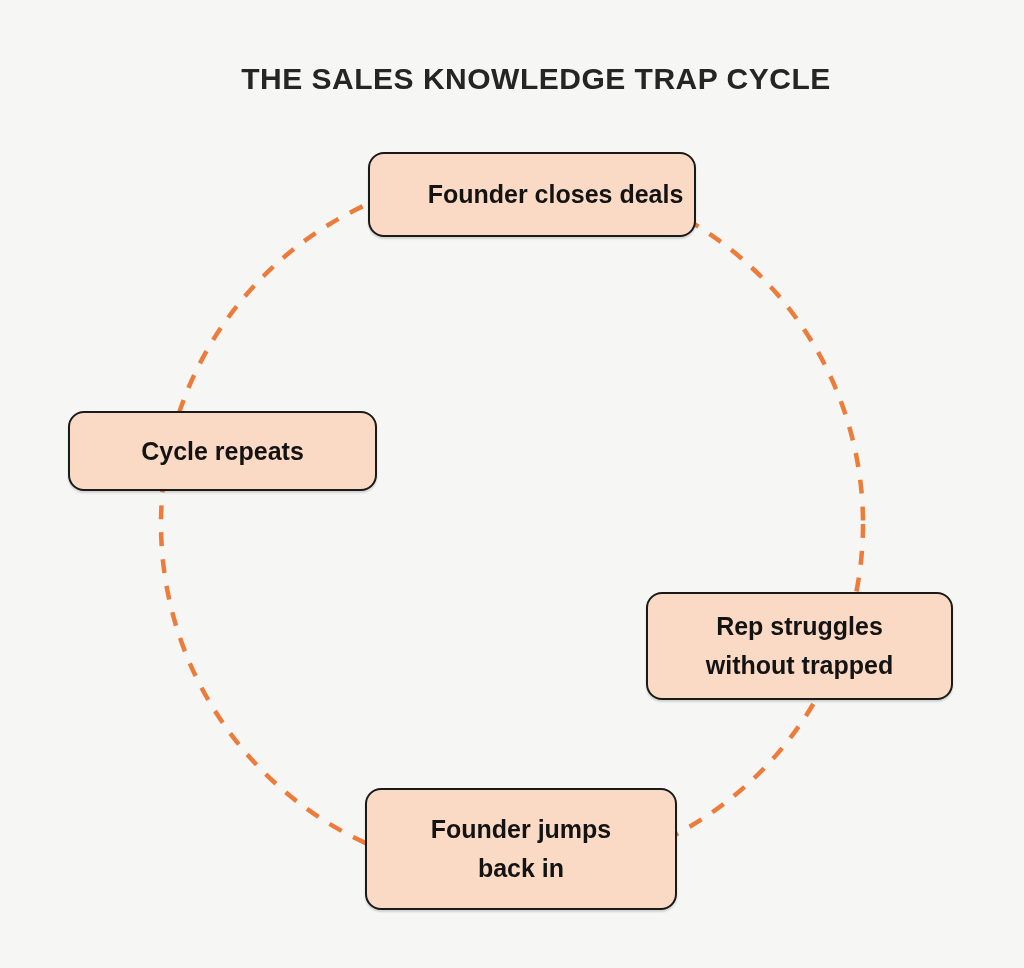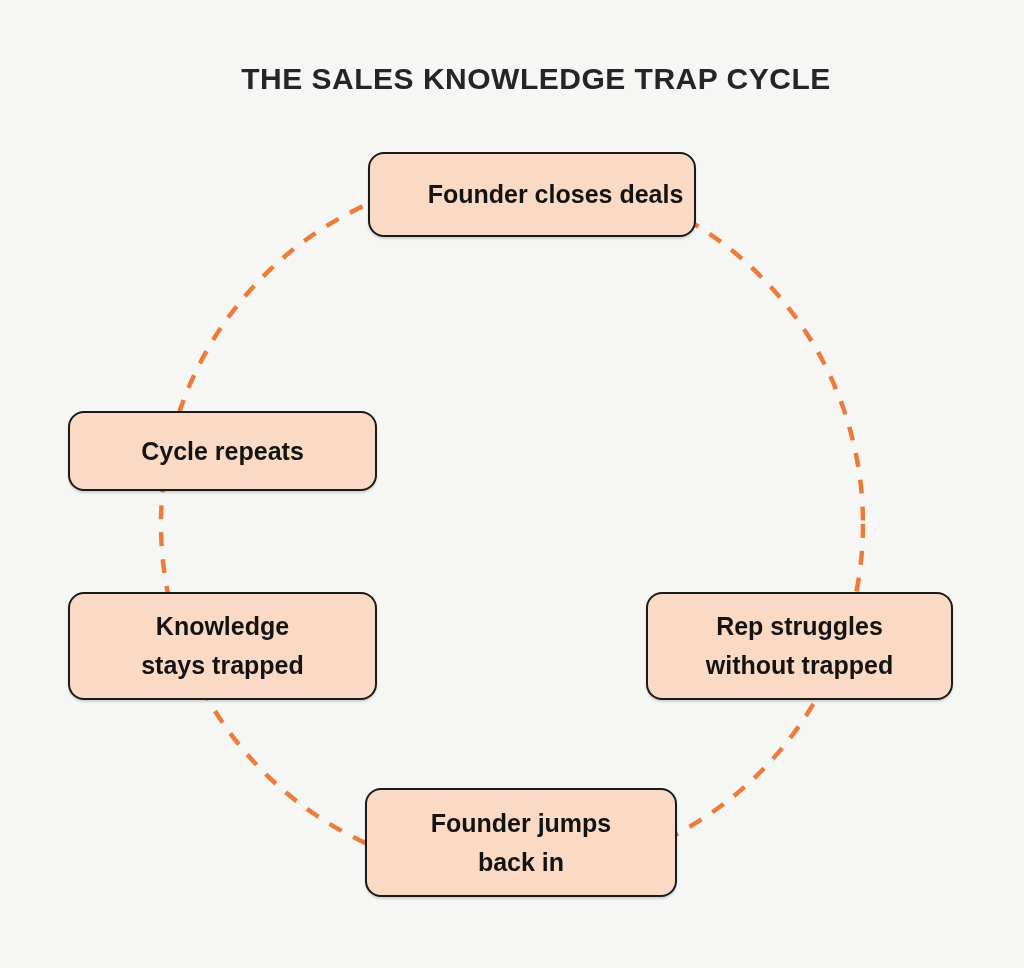--- a/index.html
+++ b/index.html
@@ -57,21 +57,21 @@
     box-shadow:0 2px 2px rgba(0,0,0,0.15);
     color:var(--node-text);
     font-size:25px;
     font-weight:700;
     line-height:1.55;
     white-space:pre-line;
   }
   .node-top          {left:368px; top:152px; width:328px; height:85px;padding-left:47px;}
   .node-upper-right  {left:648px; top:363px; width:307px; height:80px;}
   .node-lower-right  {left:646px; top:592px; width:307px; height:108px;}
-  .node-bottom       {left:365px; top:788px; width:312px; height:109px;}
+  .node-bottom       {left:365px; top:788px; width:312px; height:122px;}
   .node-lower-left   {left:68px;  top:592px; width:309px; height:108px;}
   .node-upper-left   {left:68px;  top:363px; width:309px; height:80px;margin-top:48px;}
 </style>
 </head>
 <body>
 
 <div class="stage">
 
   <svg class="cycle" viewBox="0 0 1024 968" aria-hidden="true">
     <circle cx="512" cy="524" r="351"></circle>
@@ -81,18 +81,16 @@
 
   <div class="node node-top">Founder closes deals</div>
 
 
   <div class="node node-lower-right">Rep struggles
 without trapped</div>
 
   <div class="node node-bottom">Founder jumps
 back in</div>
 
-  <div class="node node-lower-left">Knowledge
-stays trapped</div>
 
   <div class="node node-upper-left">Cycle repeats</div>
 
 </div>
 
 </body></html>

